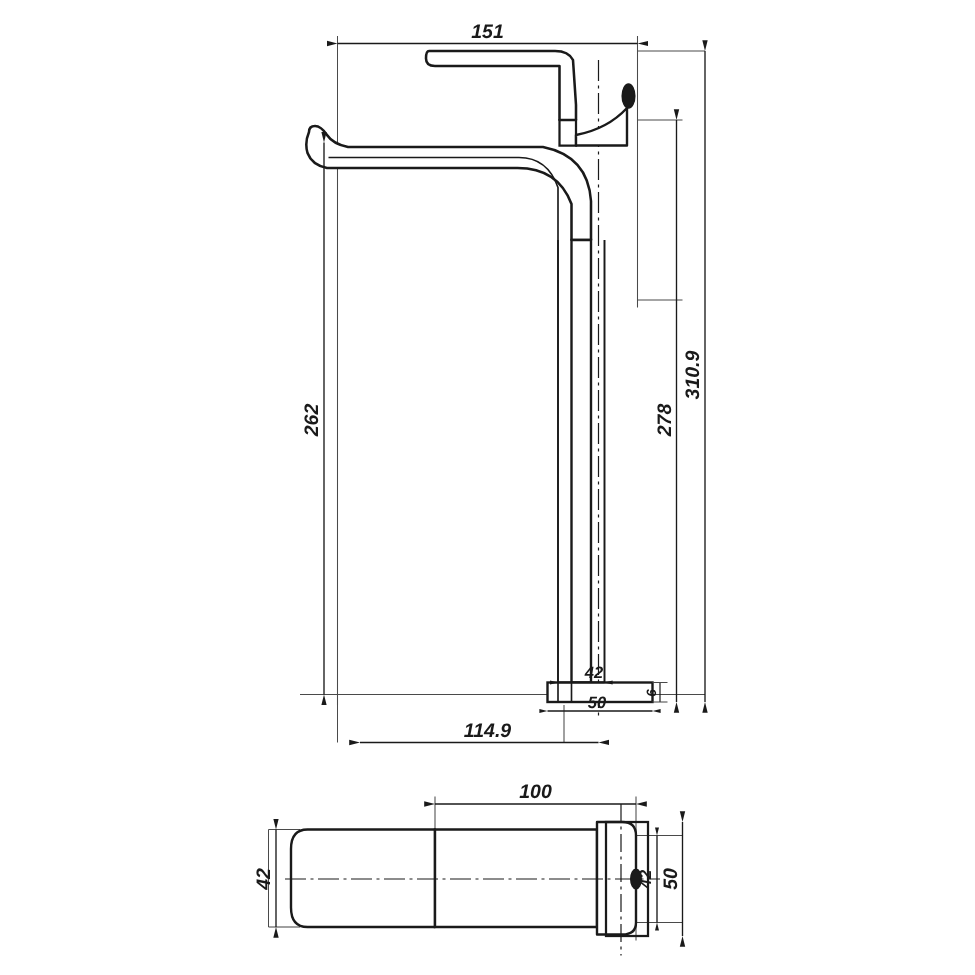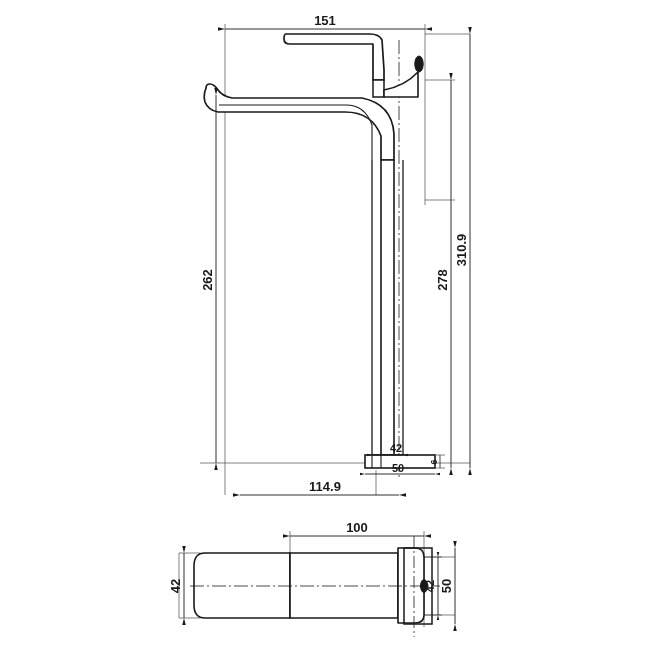--- a/index.html
+++ b/index.html
@@ -10,20 +10,21 @@
   }
   body {
     font-family: "Liberation Sans", sans-serif;
   }
   #drawing-root {
     position: relative;
     width: 650px;
     height: 650px;
     background: #ffffff;
     overflow: hidden;
+    font-style: italic;
   }
   #drawing-svg {
     display: block;
     width: 650px;
     height: 650px;
   }
   .dim-text {
     font-family: "Liberation Sans", sans-serif;
     font-size: 13px;
     font-weight: bold;

